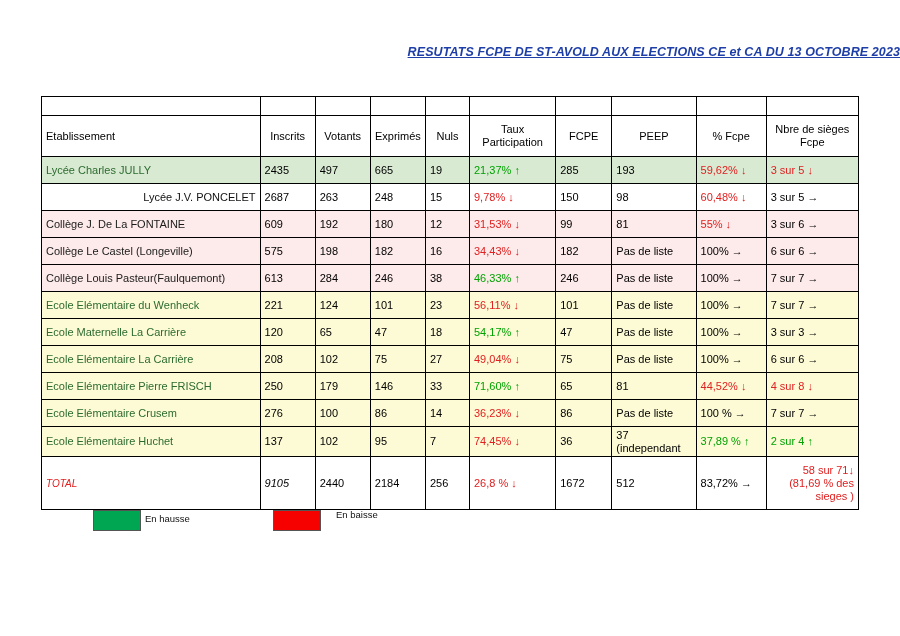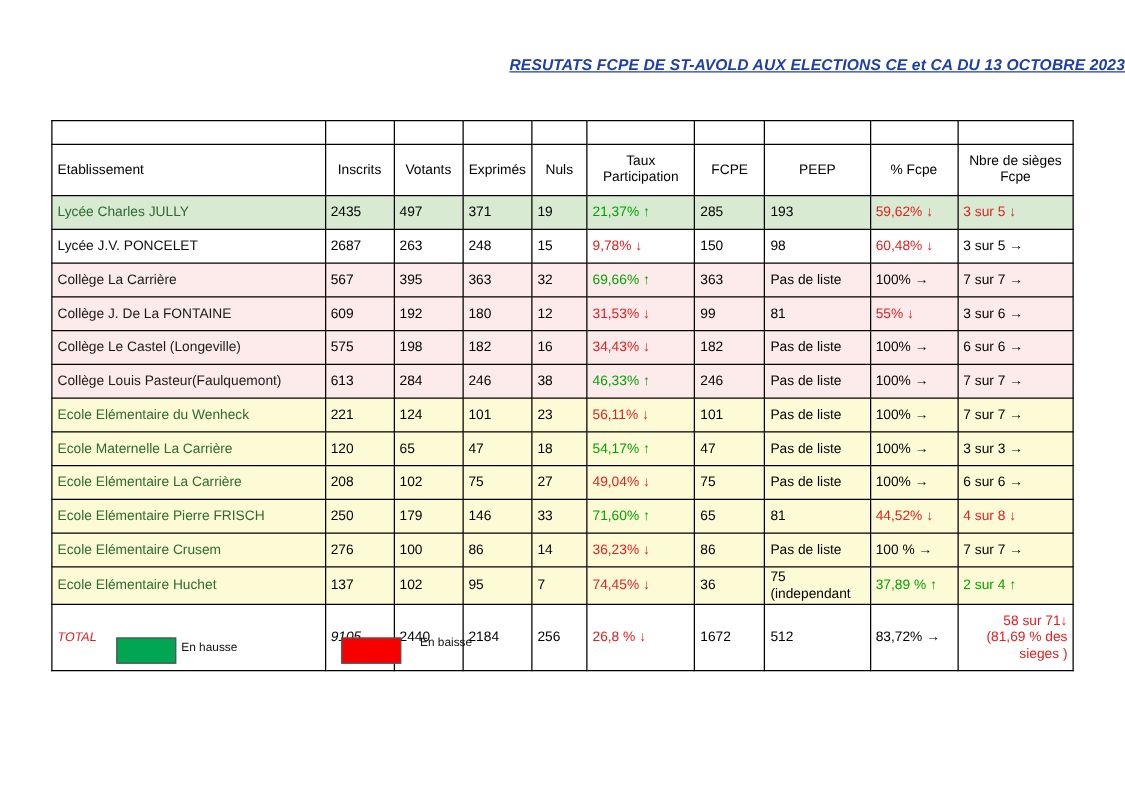--- a/index.html
+++ b/index.html
@@ -65,21 +65,21 @@
   .row-green  { background: #d9ead3; margin-top: 16px; }
   .row-pink   { background: #fdeaea; }
   .row-yellow { background: #fdfbd5; }
   .row-white  { background: #ffffff; }
 
   .up   { color: #00a300; }
   .down { color: #e02020; }
   .flat { color: #000000; }
 
   .etab-green { color: #2c6b2f; }
-  .etab-dark  { color: #111111; }
+  .etab-dark  { color: #111111; text-align: right; }
   .etab-pink  { color: #1b1b1b; }
   .etab-yellow{ color: #2c6b2f; }
 
   .total-label {
     color: #e02020;
     font-style: italic;
     font-size: 10px;
     padding-left: 7px;
     vertical-align: bottom;
   }
@@ -150,53 +150,41 @@
         <td>Taux Participation</td>
         <td>FCPE</td>
         <td>PEEP</td>
         <td>% Fcpe</td>
         <td>Nbre de sièges Fcpe</td>
       </tr>
     <tr class="data-row row-green">
           <td class="col-etab etab-green">Lycée Charles JULLY</td>
           <td>2435</td>
           <td>497</td>
-          <td>371</td>
+          <td>665</td>
           <td>19</td>
           <td><span class="up">21,37% </span><span class="up">↑</span></td>
           <td>285</td>
           <td>193</td>
           <td><span class="down">59,62% </span><span class="down">↓</span></td>
           <td><span class="down">3 sur 5 </span><span class="down">↓</span></td>
         </tr>
         <tr class="data-row row-white">
           <td class="col-etab etab-dark">Lycée J.V. PONCELET</td>
           <td>2687</td>
           <td>263</td>
           <td>248</td>
           <td>15</td>
           <td><span class="down">9,78% </span><span class="down">↓</span></td>
           <td>150</td>
           <td>98</td>
           <td><span class="down">60,48% </span><span class="down">↓</span></td>
           <td><span class="flat">3 sur 5 </span><span class="flat">→</span></td>
         </tr>
         <tr class="data-row row-pink">
-          <td class="col-etab etab-pink">Collège La Carrière</td>
-          <td>567</td>
-          <td>395</td>
-          <td>363</td>
-          <td>32</td>
-          <td><span class="up">69,66% </span><span class="up">↑</span></td>
-          <td>363</td>
-          <td>Pas de liste</td>
-          <td><span class="flat">100% </span><span class="flat">→</span></td>
-          <td><span class="flat">7 sur 7 </span><span class="flat">→</span></td>
-        </tr>
-        <tr class="data-row row-pink">
           <td class="col-etab etab-pink">Collège J. De La FONTAINE</td>
           <td>609</td>
           <td>192</td>
           <td>180</td>
           <td>12</td>
           <td><span class="down">31,53% </span><span class="down">↓</span></td>
           <td>99</td>
           <td>81</td>
           <td><span class="down">55% </span><span class="down">↓</span></td>
           <td><span class="flat">3 sur 6 </span><span class="flat">→</span></td>
@@ -286,21 +274,21 @@
           <td><span class="flat">7 sur 7 </span><span class="flat">→</span></td>
         </tr>
         <tr class="data-row row-yellow">
           <td class="col-etab etab-yellow">Ecole Elémentaire Huchet</td>
           <td>137</td>
           <td>102</td>
           <td>95</td>
           <td>7</td>
           <td><span class="down">74,45% </span><span class="down">↓</span></td>
           <td>36</td>
-          <td>75 (independant</td>
+          <td>37 (independant</td>
           <td><span class="up">37,89 % </span><span class="up">↑</span></td>
           <td><span class="up">2 sur 4 </span><span class="up">↑</span></td>
         </tr>
         <tr class="total-row row-white">
           <td class="col-etab total-label">TOTAL</td>
           <td class="total-italic">9105</td>
           <td>2440</td>
           <td>2184</td>
           <td>256</td>
           <td><span class="down">26,8 % </span><span class="down">↓</span></td>

